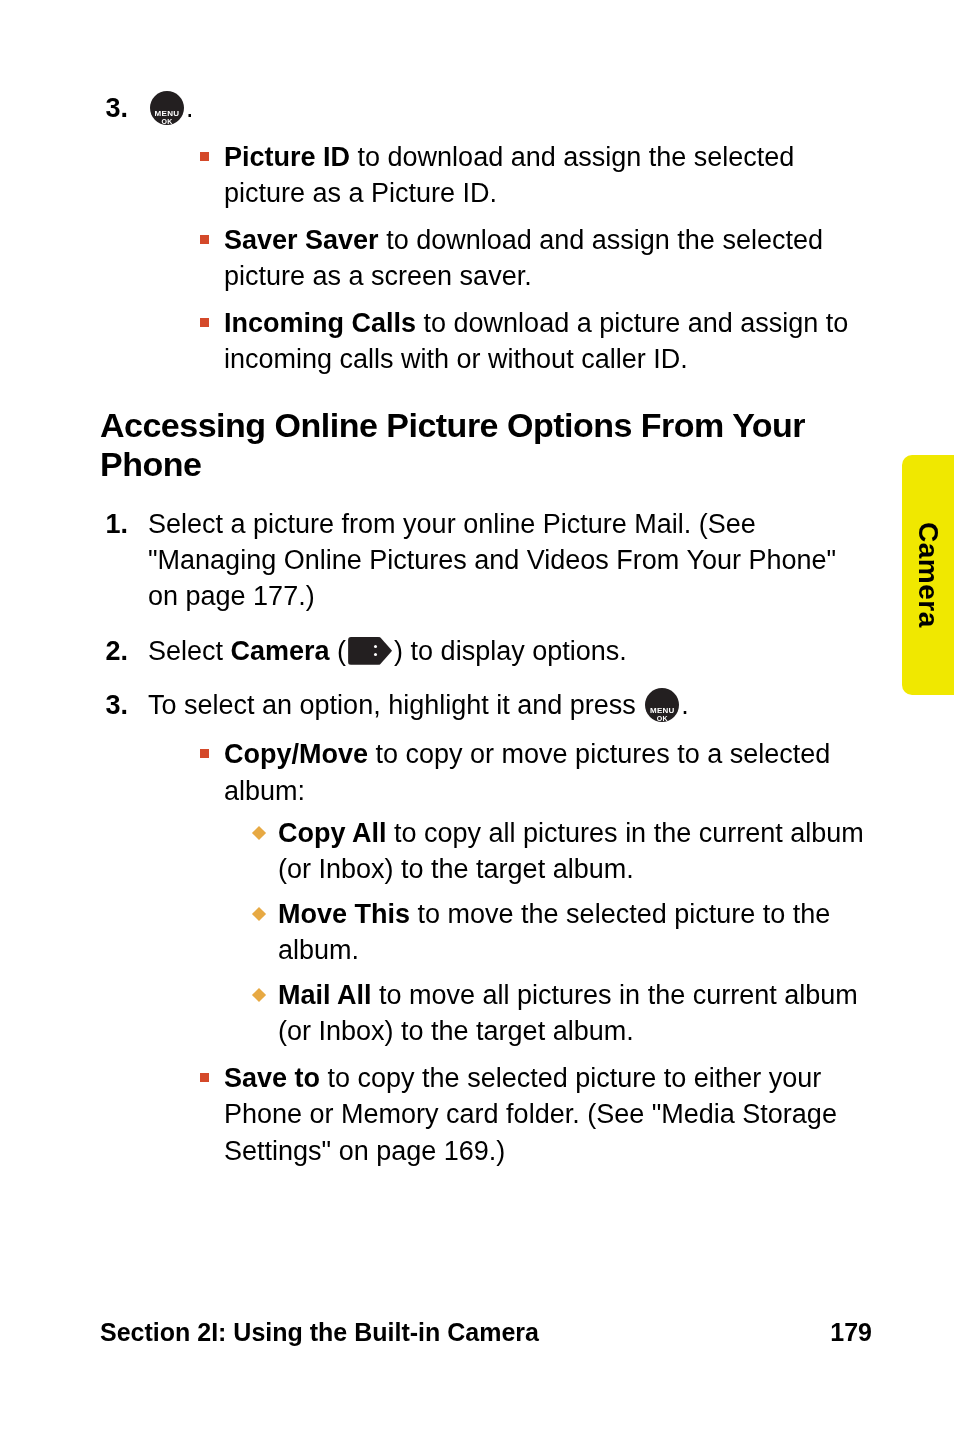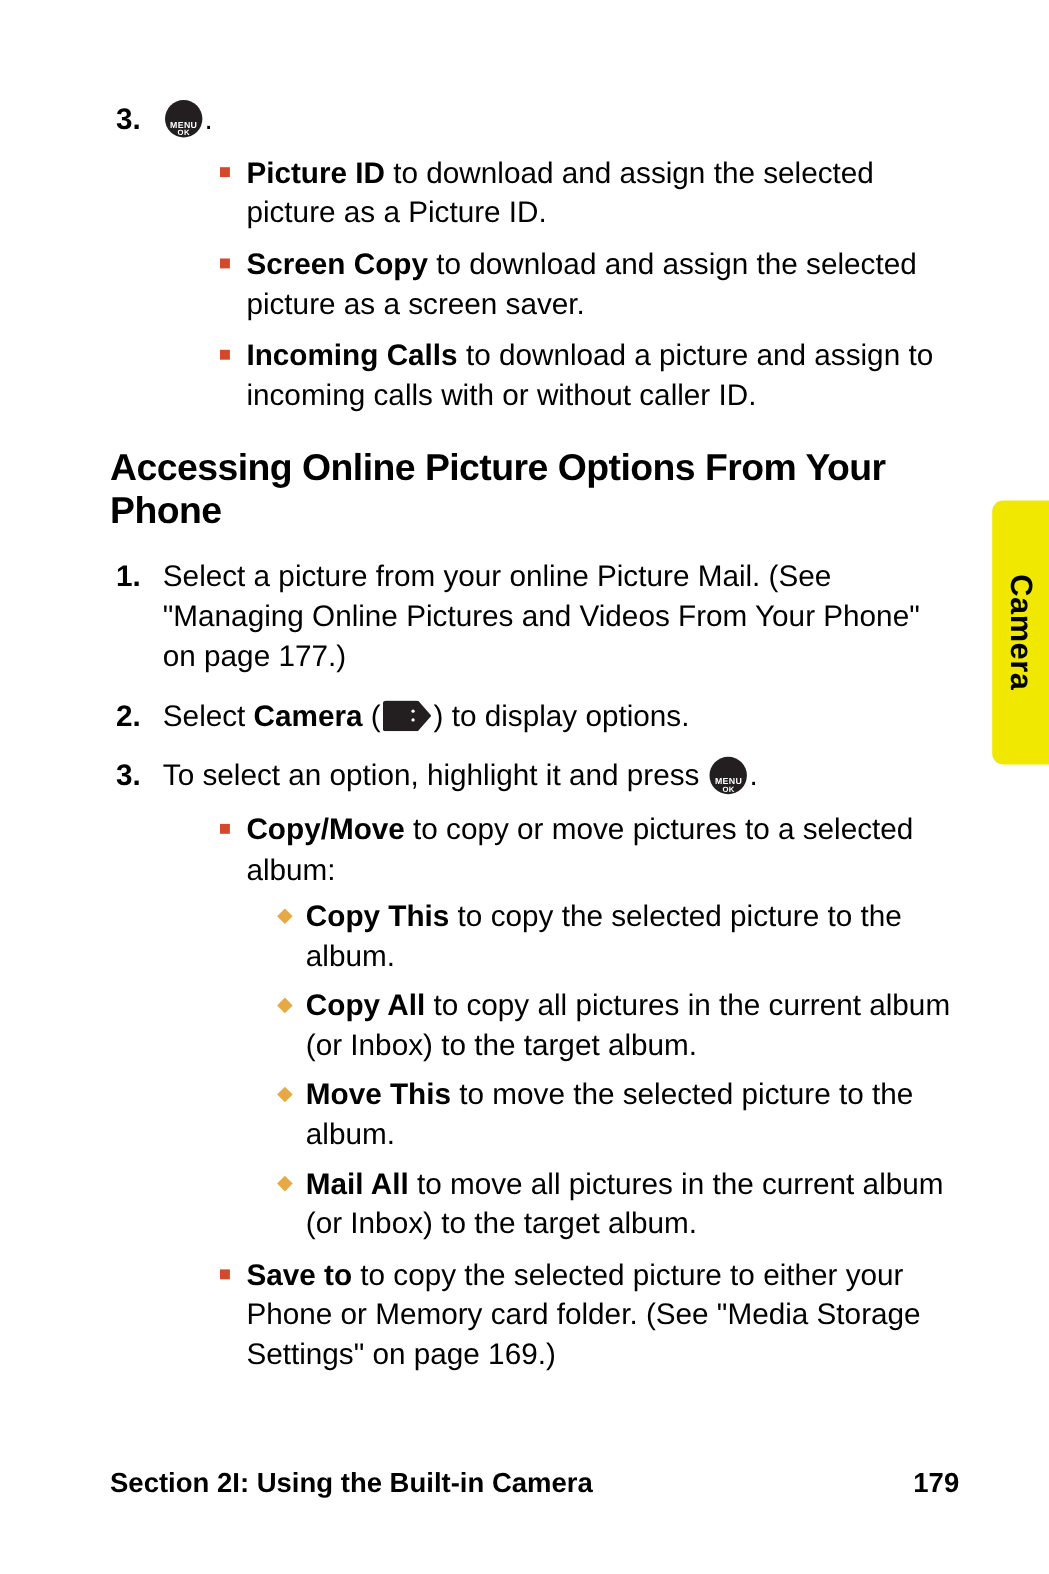--- a/index.html
+++ b/index.html
@@ -28,21 +28,21 @@
       justify-content: center;
     }
     .side-tab span {
       writing-mode: vertical-rl;
       font-weight: 700;
       font-size: 28px;
       letter-spacing: 0.5px;
     }
     .footer {
       position: absolute;
-      bottom: 68px;
+      bottom: 84px;
       left: 100px;
       right: 82px;
       display: flex;
       justify-content: space-between;
       font-weight: 700;
       font-size: 25px;
     }
     .num-list { list-style: none; }
     .num-list > li {
       display: flex;
@@ -145,21 +145,21 @@
   <ol class="num-list">
     <li>
       <span class="num">3.</span>
       <div class="content-block">
         <span class="menu-icon">
             <span class="t1">MENU</span>
             <span class="t2">OK</span>
           </span><span>.</span>
         <ul class="bullet-list">
           <li><span class="bold">Picture ID</span><span> to download and assign the selected picture as a Picture ID.</span></li>
-          <li><span class="bold">Screen Copy</span><span> to download and assign the selected picture as a screen saver.</span></li>
+          <li><span class="bold">Saver Saver</span><span> to download and assign the selected picture as a screen saver.</span></li>
           <li><span class="bold">Incoming Calls</span><span> to download a picture and assign to incoming calls with or without caller ID.</span></li>
         </ul>
       </div>
     </li>
   </ol>
 
   <h2 class="section-title">Accessing Online Picture Options From Your Phone</h2>
 
   <ol class="num-list">
     <li>
@@ -178,21 +178,20 @@
       <span class="num">3.</span>
       <div class="content-block">
         <span>To select an option, highlight it and press </span><span class="menu-icon">
             <span class="t1">MENU</span>
             <span class="t2">OK</span>
           </span><span>.</span>
         <ul class="bullet-list">
           <li>
             <span class="bold">Copy/Move</span><span> to copy or move pictures to a selected album:</span>
             <ul class="dia-list">
-              <li><span class="bold">Copy This</span><span> to copy the selected picture to the album.</span></li>
               <li><span class="bold">Copy All</span><span> to copy all pictures in the current album (or Inbox) to the target album.</span></li>
               <li><span class="bold">Move This</span><span> to move the selected picture to the album.</span></li>
               <li><span class="bold">Mail All</span><span> to move all pictures in the current album (or Inbox) to the target album.</span></li>
             </ul>
           </li>
           <li><span class="bold">Save to</span><span> to copy the selected picture to either your Phone or Memory card folder. (See "Media Storage Settings" on page 169.)</span></li>
         </ul>
       </div>
     </li>
   </ol>

